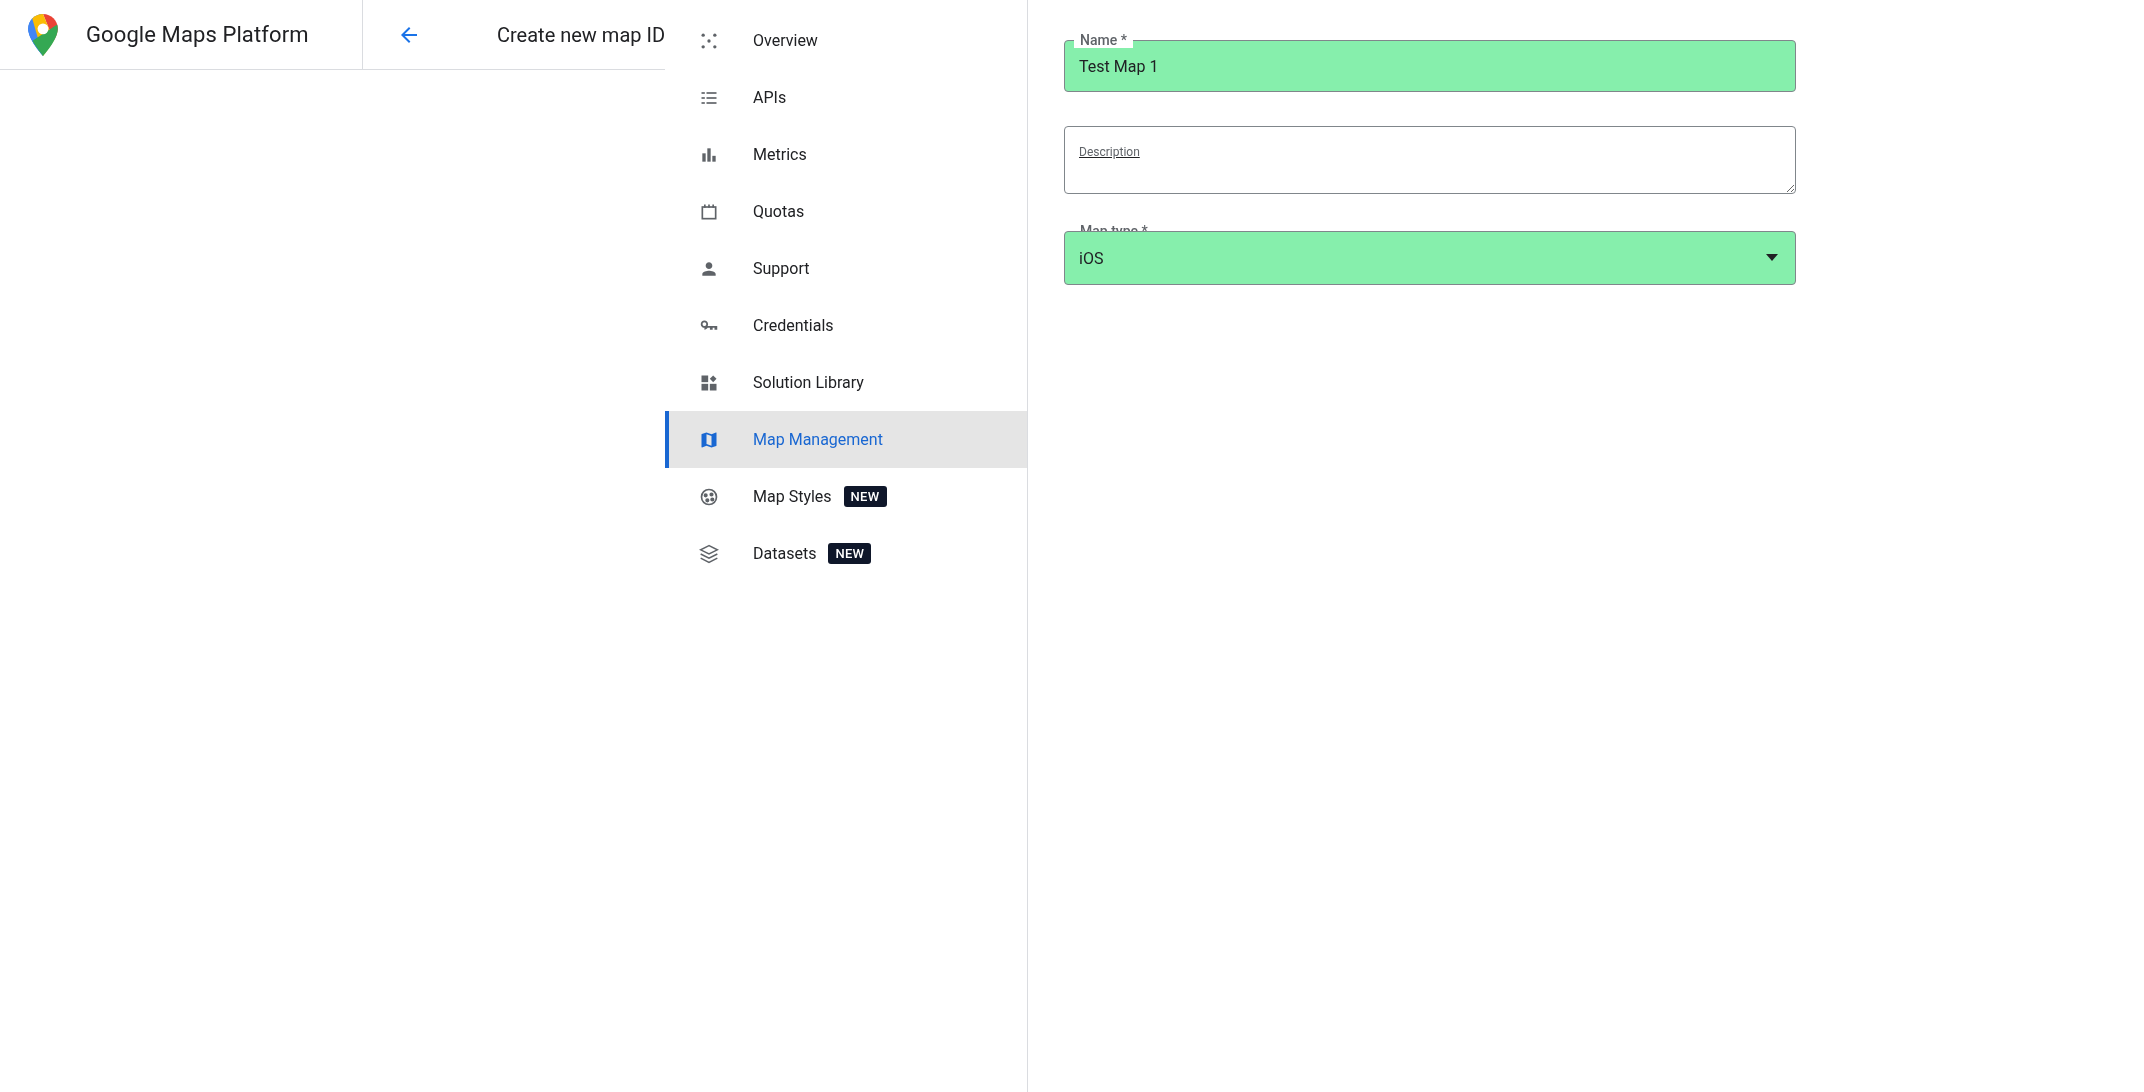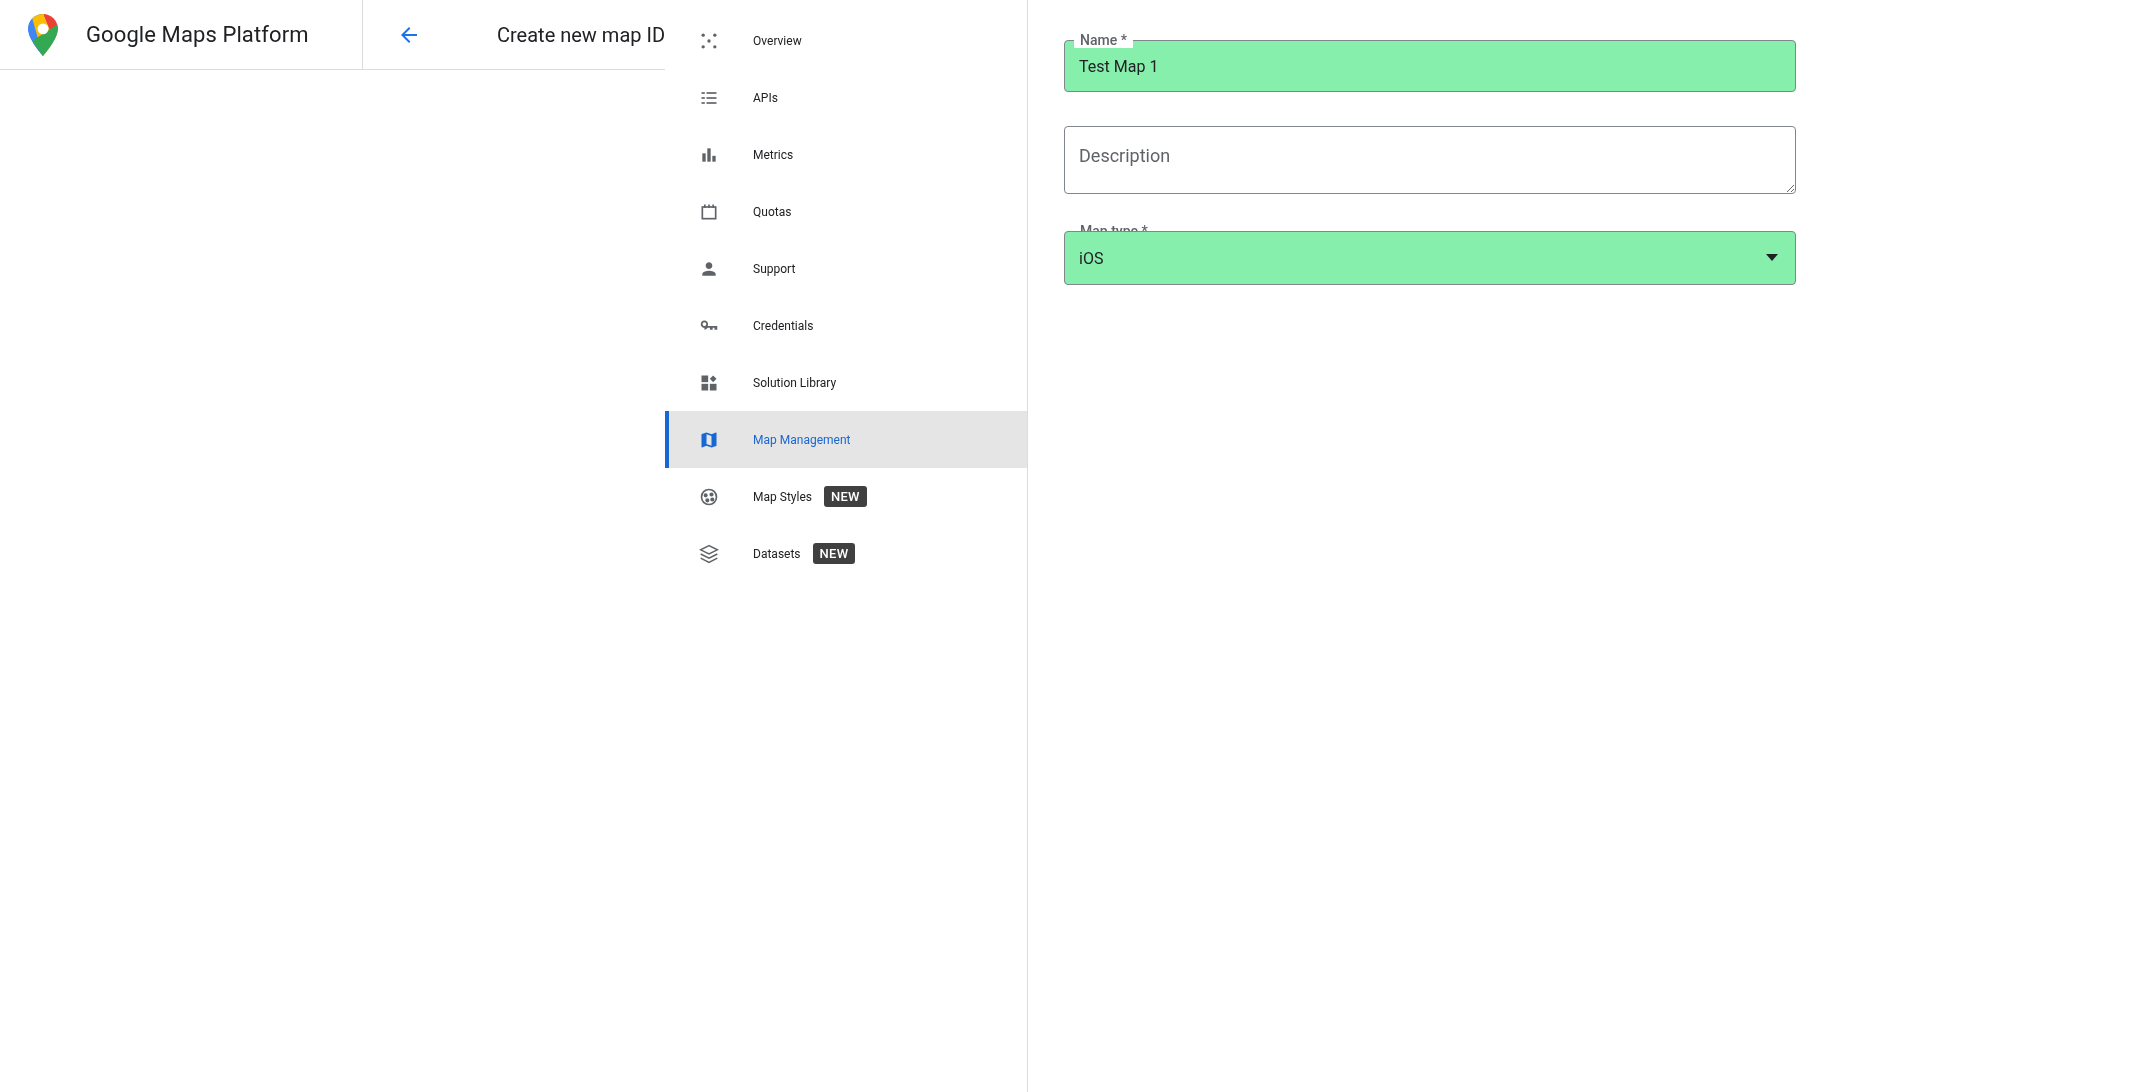--- a/index.html
+++ b/index.html
@@ -64,24 +64,24 @@
       width: 4px;
       background: #1967d2;
     }
     .nav-icon {
       width: 24px; height: 24px;
       margin-right: 32px;
       display: flex; align-items: center; justify-content: center;
       color: #5f6368;
     }
     .nav-item.active .nav-icon { color: #1967d2; }
-    .nav-label { font-size: 12px; font-weight: 400; }
+    .nav-label { font-size: 16px; font-weight: 400; }
     .nav-item.active .nav-label { color: #1967d2; }
     .badge {
-      background: #404040;
+      background: #0f172a;
       color: #fff;
       font-size: 13px;
       font-weight: 500;
       padding: 3px 7px;
       border-radius: 3px;
       margin-left: 12px;
       letter-spacing: 0.3px;
     }
     .main-content {
       flex: 1;
@@ -104,26 +104,27 @@
       font-size: 16px;
       color: #202124;
       font-family: inherit;
       background: #86efac;
     }
     .text-input { padding: 14px 14px; height: 52px; }
     .textarea-input {
       width: 100%;
       border: 1px solid #80868b;
       border-radius: 4px;
-      font-size: 18px;
+      font-size: 12px;
       font-family: inherit;
       padding: 18px 14px;
       height: 68px;
       resize: both;
       color: #202124;
+      text-decoration: underline;
     }
     .textarea-input::placeholder { color: #5f6368; }
     .select-wrap { position: relative; }
     .select-input {
       padding: 26px 14px;
       height: 50px;
       appearance: none;
       cursor: pointer;
     }
     .select-caret {

